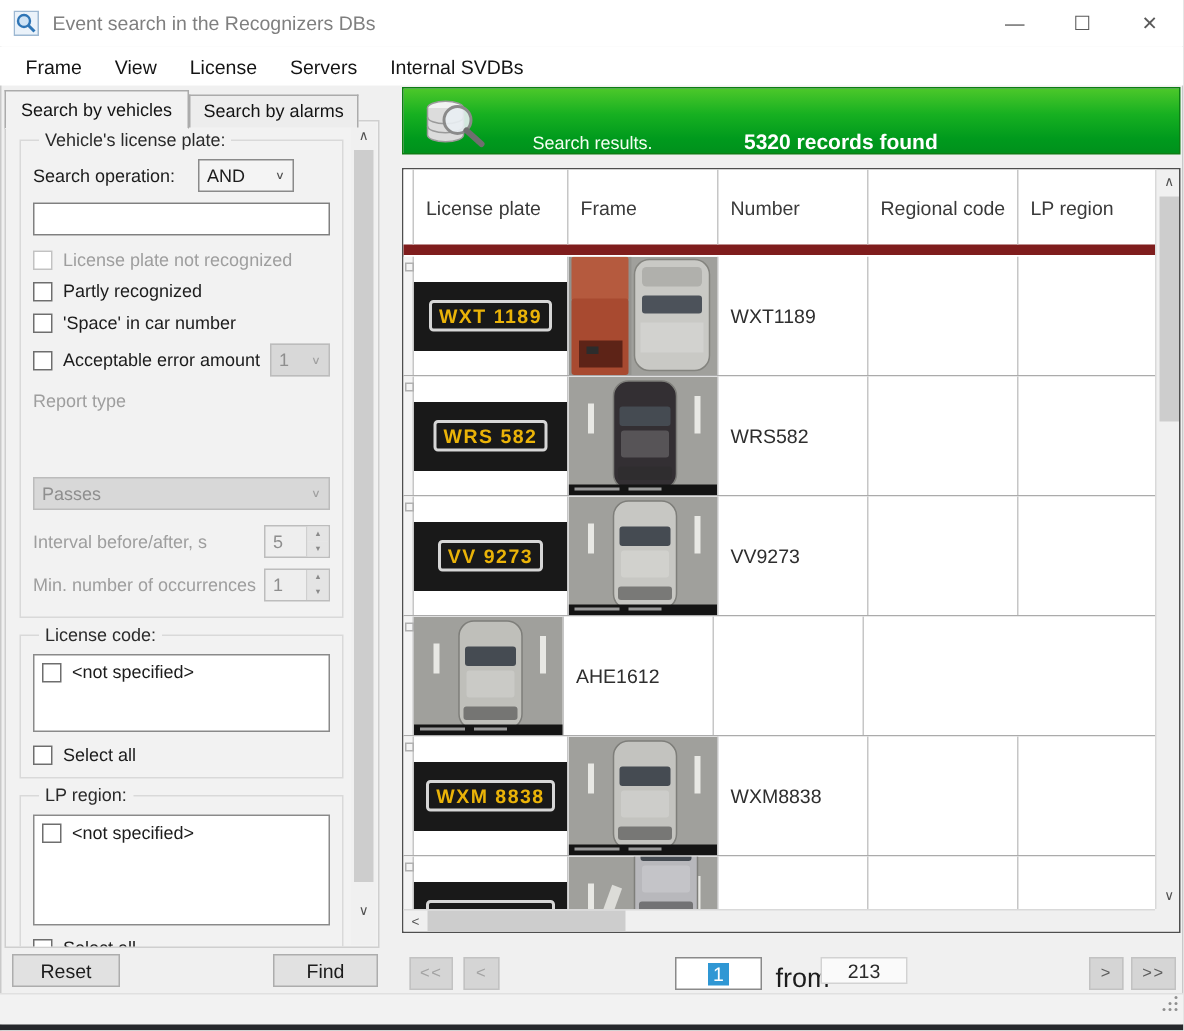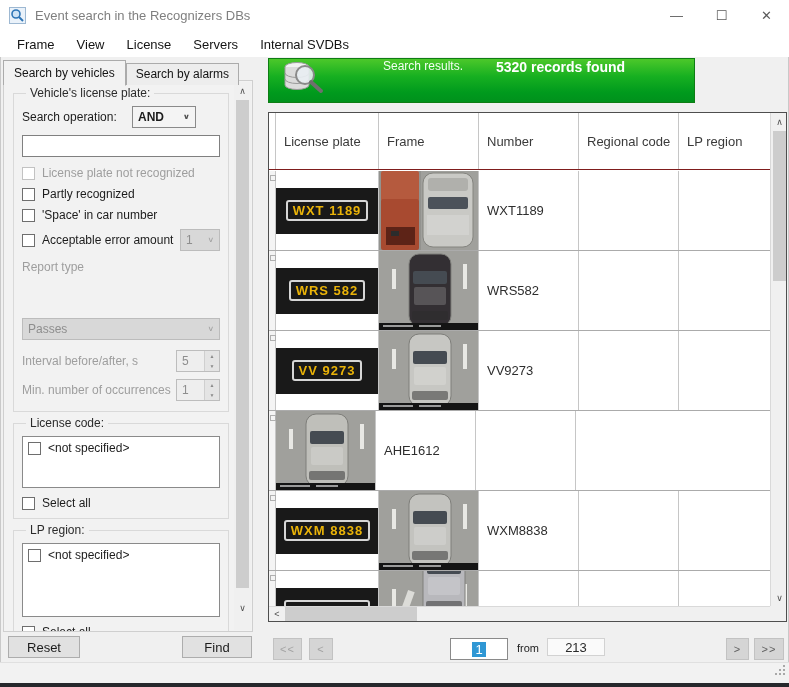--- a/index.html
+++ b/index.html
@@ -52,31 +52,31 @@
   .spin-arrows { width:15px; display:flex; flex-direction:column; border-left:1px solid #cfcfcf; }
   .spin-arrows span { flex:1; display:flex; align-items:center; justify-content:center;
     font-size:5px; color:#8a8a8a; background:#e4e4e4; }
   .listbox { border:1px solid #8a8a8a; background:#ffffff; padding:4px 5px; margin-bottom:8px; }
   .panel-scroll { position:absolute; top:1px; right:1px; width:17px; bottom:1px; background:#f0f0f0; }
   .sb-arrow { position:absolute; left:0; width:17px; height:17px; display:flex; align-items:center;
     justify-content:center; font-size:9px; color:#505050; }
   .sb-thumb { position:absolute; left:2px; width:13px; background:#cdcdcd; }
 
   
-  .banner { position:absolute; left:268px; top:58px; width:427px; height:45px;
-    border:1px solid #0e7d14; display:flex; align-items:flex-start;
-    background:linear-gradient(180deg,#4cc82a 0%,#17b021 40%,#009a1d 78%,#00911c 100%);gap:28px; }
+  .banner { position:absolute; left:268px; top:58px; width:519px; height:45px;
+    border:1px solid #0e7d14; display:flex; align-items:flex-end;
+    background:linear-gradient(180deg,#4cc82a 0%,#17b021 40%,#009a1d 78%,#00911c 100%); }
   .banner-label { margin-left:28px; font-size:12px; color:#f4fff2; }
   .banner-count { position:absolute; left:227px; font-size:14px; font-weight:bold; color:#ffffff; }
 
   
   .table-wrap { position:absolute; left:268px; top:112px; width:519px; height:510px;
     background:#ffffff; border:1px solid #4e4e4e; }
   .thead { position:absolute; top:0; left:0; right:16px; height:57px; display:flex;
-    border-bottom:1px solid #7f1d1d; background:#fff; }
+    border-bottom:7px solid #7f1d1d; background:#fff; }
   .hcell { display:flex; align-items:center; padding-left:8px; font-size:13px; color:#3a3a3a;
     border-right:1px solid #c6c6c6; }
   .tbody { position:absolute; top:58px; left:0; right:16px; bottom:15px; overflow:hidden; }
   .trow { display:flex; height:80px; border-bottom:1px solid #ababab; background:#fff; }
   .tcell { border-right:1px solid #c6c6c6; height:100%; }
   .c-rowhdr { width:7px; background:#f4f4f4; position:relative; }
   .c-rowhdr::after { content:""; position:absolute; left:1px; top:4px; width:4px; height:4px;
     border:1px solid #b0b0b0; }
   .c-plate { width:103px; display:flex; align-items:center; }
   .plate-img { width:103px; height:46px; background:#191919; display:flex; align-items:center;
@@ -98,21 +98,21 @@
   
   .btn { position:absolute; height:22px; background:#e1e1e1; border:1px solid #adadad;
     font-size:13px; color:#1c1c1c; display:flex; align-items:center; justify-content:center; }
   .pg-btn { position:absolute; height:22px; background:#d5d5d5; border:1px solid #c2c2c2;
     font-size:11px; display:flex; align-items:center; justify-content:center; letter-spacing:1px; }
   .pg-btn.disabled { color:#a3a3a3; }
   .pg-btn.enabled { color:#5f5f5f; }
   .page-input { position:absolute; left:450px; top:638px; width:58px; height:22px; background:#fff;
     border:1px solid #8a8a8a; display:flex; align-items:center; justify-content:center; font-size:13px; }
   .page-input .sel { background:#2f97d4; color:#ffffff; padding:0 3px; }
-  .from-label { position:absolute; left:517px; top:642px; font-size:11px; color:#1c1c1c; }
+  .from-label { position:absolute; left:517px; top:642px; font-size:18px; color:#1c1c1c; }
   .total-box { position:absolute; left:547px; top:638px; width:58px; height:18px; background:#fafafa;
     border:1px solid #d2d2d2; display:flex; align-items:center; justify-content:center;
     font-size:13px; color:#2a2a2a; }
 
   .statusbar { position:absolute; left:0; right:0; top:662px; height:21px; background:#f2f2f2;
     border-top:1px solid #e0e0e0; }
   .grip { position:absolute; right:3px; bottom:3px; }
   .bottom-strip { position:absolute; left:0; right:0; top:683px; height:4px; background:#26282c; }
 </style>
 </head>
@@ -149,21 +149,21 @@
     <div class="tab">Search by alarms</div>
   </div>
 
   <div class="left-panel">
     <div class="panel-inner">
 
       <div class="group">
         <span class="group-title">Vehicle's license plate:</span>
         <div class="frow">
           <span class="lbl">Search operation:</span>
-          <div class="combo" style="width:64px; margin-left:auto; margin-right:24px;font-weight:bold;">
+          <div class="combo" style="width:64px; margin-left:auto; margin-right:24px;">
             <span>AND</span>
             <span class="chev">∨</span>
           </div>
         </div>
         <div class="text-input"></div>
         <div class="frow">
           <span class="cb disabled"></span>
           <span class="lbl dim">License plate not recognized</span>
         </div>
         <div class="frow">

